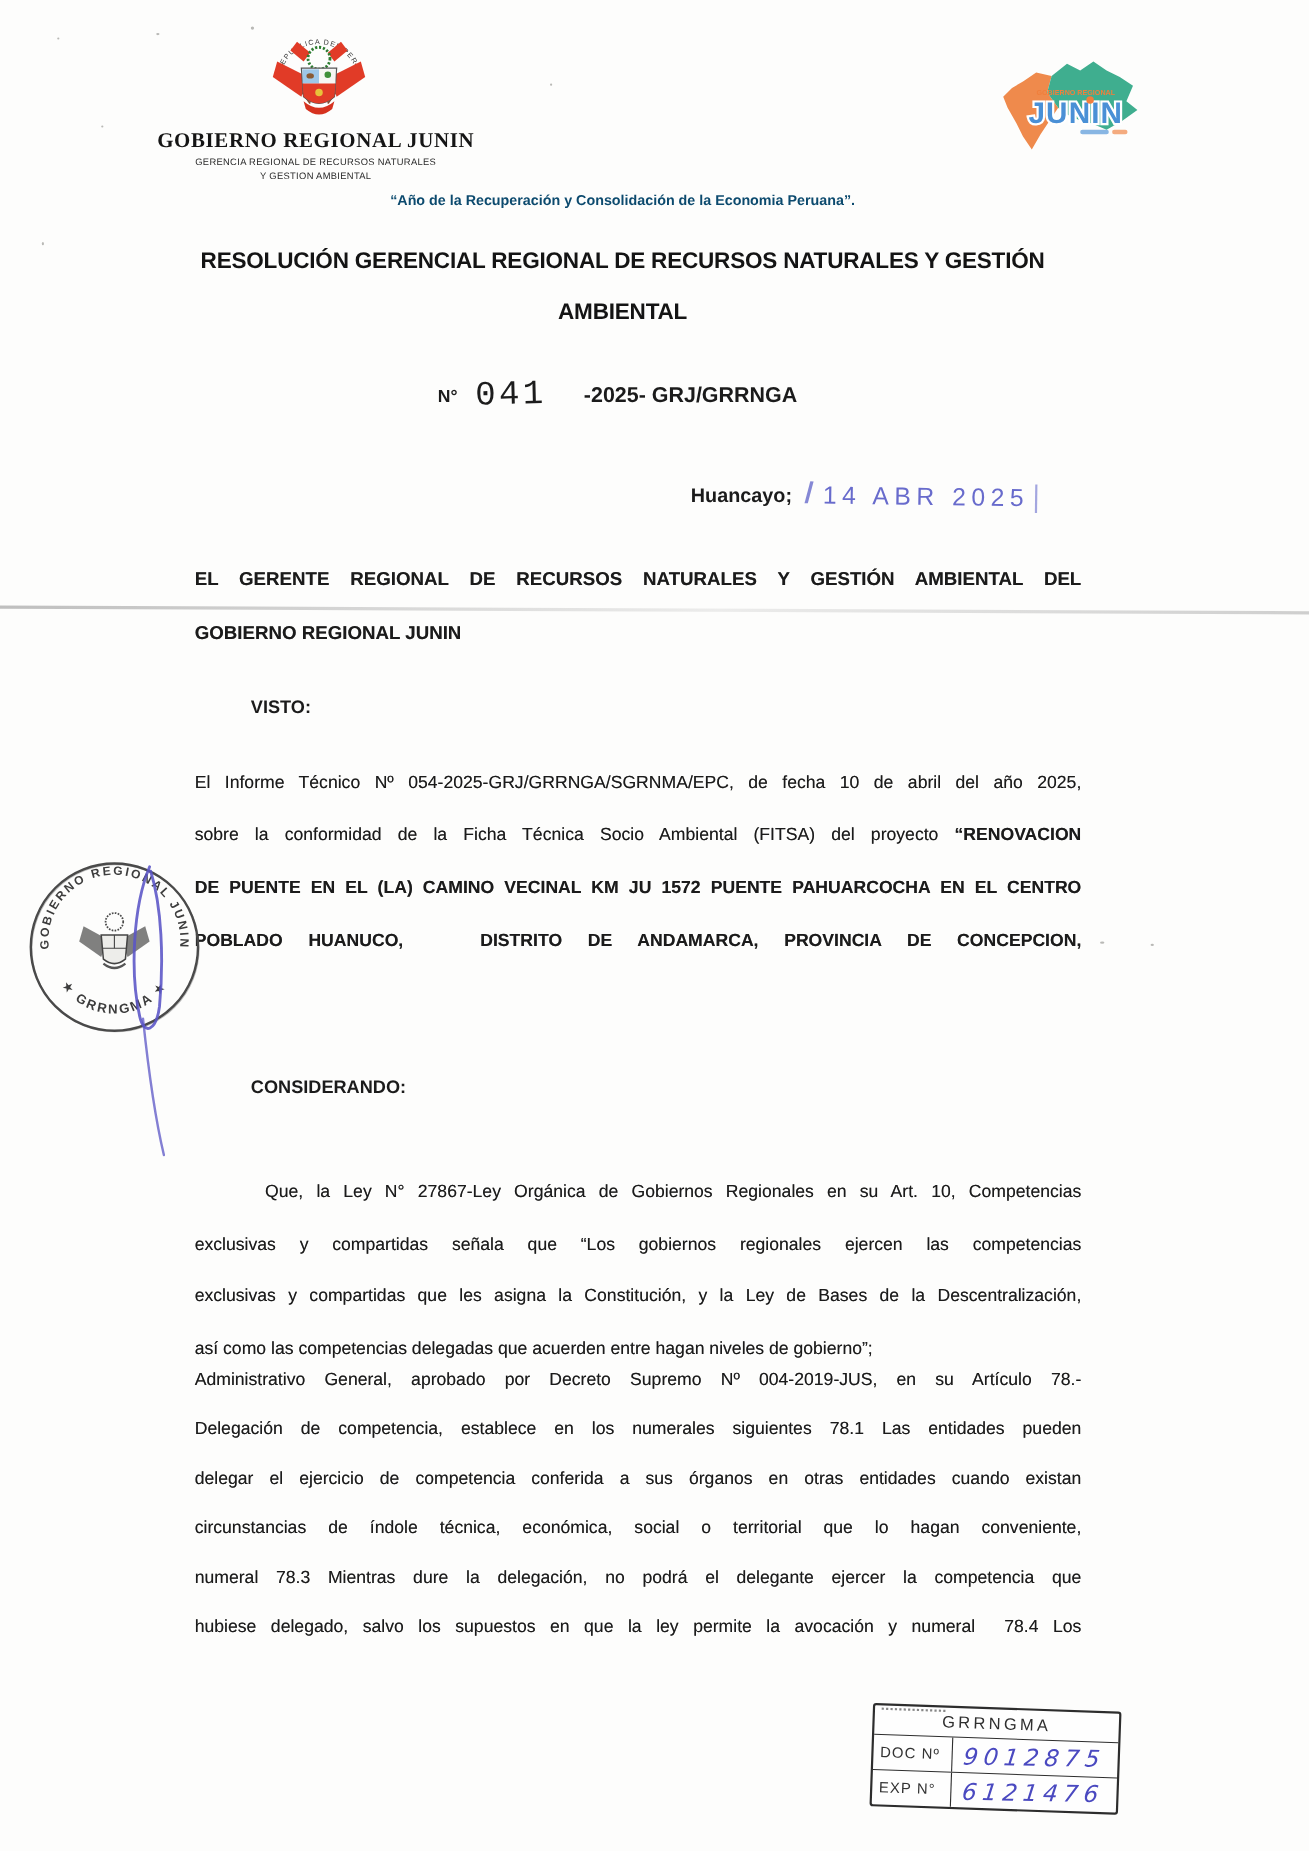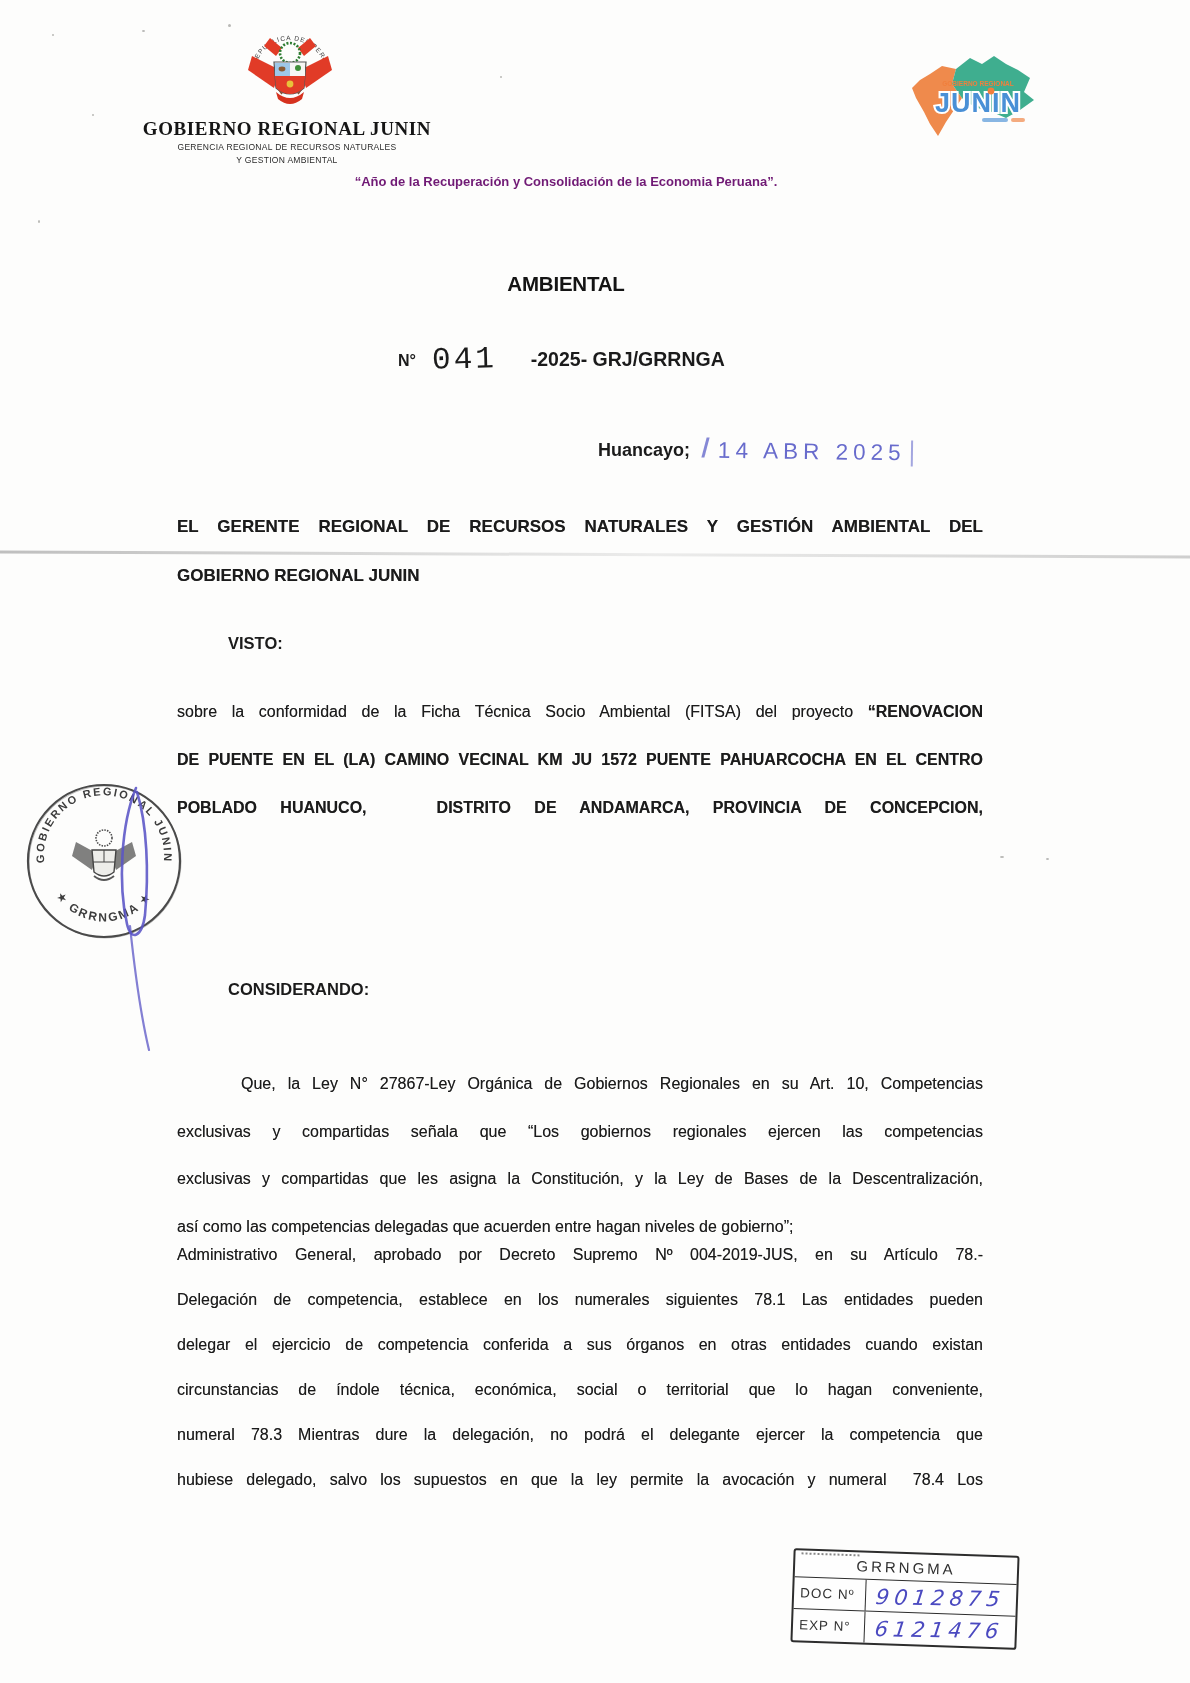--- a/index.html
+++ b/index.html
@@ -9,34 +9,34 @@
     font-family:"Liberation Sans","DejaVu Sans",sans-serif; color:#1b1b1b;
   }
   
   .coat{position:absolute; left:246px; top:24px; width:88px; height:98px;}
   .orgblock{position:absolute; left:127px; top:118px; width:320px; text-align:center;}
   .orgname{font-family:"Liberation Serif","DejaVu Serif",serif; font-weight:700;
     font-size:19px; letter-spacing:.6px; color:#151515;}
   .orgsub{font-size:8.5px; line-height:10.5px; color:#2a2a2a; letter-spacing:.3px; margin-top:2px;}
   .junin-logo{position:absolute; left:890px; top:48px; width:152px; height:94px;}
   .slogan{position:absolute; left:163px; top:174px; width:806px; text-align:center;
-    font-weight:700; font-size:13px; color:#701a75;}
+    font-weight:700; font-size:13px; color:#0c4a6e;}
   
   .title{position:absolute; left:163px; width:806px; text-align:center;
     font-weight:700; font-size:20.5px; color:#141414; letter-spacing:-.2px;}
   .title1{top:226px;} .title2{top:272px;}
   
   .numline{position:absolute; left:398px; top:340px; display:flex; align-items:baseline;}
   .num-prefix{font-weight:700; font-size:16px;}
   .num-stamped{font-family:"Liberation Mono","DejaVu Sans Mono",monospace; font-size:31px;
     letter-spacing:3px; color:#1c1c1c; margin:0 34px 0 16px;
     transform:rotate(-1.5deg) translateY(2px); display:inline-block;}
   .num-suffix{font-weight:700; font-size:19.5px;}
   
-  .dateline{position:absolute; left:598px; top:436px; display:flex; align-items:baseline;text-align:center;}
+  .dateline{position:absolute; left:628px; top:436px; display:flex; align-items:baseline;text-align:center;}
   .city{font-weight:700; font-size:18px;}
   .date-stamp{margin-left:14px; color:#5458c6; font-size:22.5px; letter-spacing:5px;
     opacity:.88; transform:rotate(.8deg) translateY(3px); display:inline-block;
     border-right:2px solid rgba(84,88,198,.6); padding-right:5px;}
   .date-stamp::before{content:""; display:inline-block; width:9px; height:20px;
     border-left:3px solid rgba(84,88,198,.8); transform:skewX(-14deg); margin-right:2px;}
   
   .col{position:absolute; left:163px; width:806px;margin-left:14px;}
   .b{font-weight:700;}
   .jl{text-align:justify; text-align-last:justify;}
@@ -113,20 +113,21 @@
     <polygon fill="#3fae8f" points="66,21 80,10 92,16 104,8 116,16 128,22 140,30 134,44 144,52 130,62 116,70 102,64 88,60 76,54 72,50 62,36"></polygon>
     <text x="88" y="38" font-size="6.5" font-weight="700" fill="#f07f3c" text-anchor="middle">GOBIERNO REGIONAL</text>
     <text x="88" y="64" font-size="27" font-weight="700" fill="#4a90d6" stroke="#ffffff" stroke-width="4" paint-order="stroke" text-anchor="middle" letter-spacing="1">JUNIN</text>
     <circle cx="101" cy="43" r="3.4" fill="#f07f3c"></circle>
     <rect x="92" y="70" width="26" height="4" rx="2" fill="#4a90d6" opacity=".65"></rect>
     <rect x="121" y="70" width="14" height="4" rx="2" fill="#f07f3c" opacity=".65"></rect>
   </svg>
 
   <div class="slogan">“Año de la Recuperación y Consolidación de la Economia Peruana”.</div>
 
+  <div class="title title1">RESOLUCIÓN GERENCIAL REGIONAL DE RECURSOS NATURALES Y GESTIÓN</div>
   <div class="title title2">AMBIENTAL</div>
 
   <div class="numline">
     <span class="num-prefix">N°</span>
     <span class="num-stamped">041</span>
     <span class="num-suffix">-2025- GRJ/GRRNGA</span>
   </div>
 
   <div class="dateline">
     <span class="city">Huancayo;</span>
@@ -135,20 +136,21 @@
 
   <div class="streak"></div>
 
   <div class="col addressee">
     <div class="b jl">EL GERENTE REGIONAL DE RECURSOS NATURALES Y GESTIÓN AMBIENTAL DEL</div>
     <div class="b">GOBIERNO REGIONAL JUNIN</div>
   </div>
 
   <div class="sect-label visto-label">VISTO:</div>
   <div class="col visto-p">
+    <div class="jl">El Informe Técnico Nº 054-2025-GRJ/GRRNGA/SGRNMA/EPC, de fecha 10 de abril del año 2025,</div>
     <div class="jl"><span>sobre la conformidad de la Ficha Técnica Socio Ambiental (FITSA) del proyecto</span><span class="b"> “RENOVACION</span></div>
     <div class="b jl">DE PUENTE EN EL (LA) CAMINO VECINAL KM JU 1572 PUENTE PAHUARCOCHA EN EL CENTRO</div>
     <div class="b jl">POBLADO HUANUCO,&nbsp;&nbsp; DISTRITO DE ANDAMARCA, PROVINCIA DE CONCEPCION,</div>
   </div>
 
   <div class="sect-label consid-label">CONSIDERANDO:</div>
   <div class="col p1">
     <div class="jl indent">Que, la Ley N° 27867-Ley Orgánica de Gobiernos Regionales en su Art. 10, Competencias</div>
     <div class="jl">exclusivas y compartidas señala que “Los gobiernos regionales ejercen las competencias</div>
     <div class="jl">exclusivas y compartidas que les asigna la Constitución, y la Ley de Bases de la Descentralización,</div>

